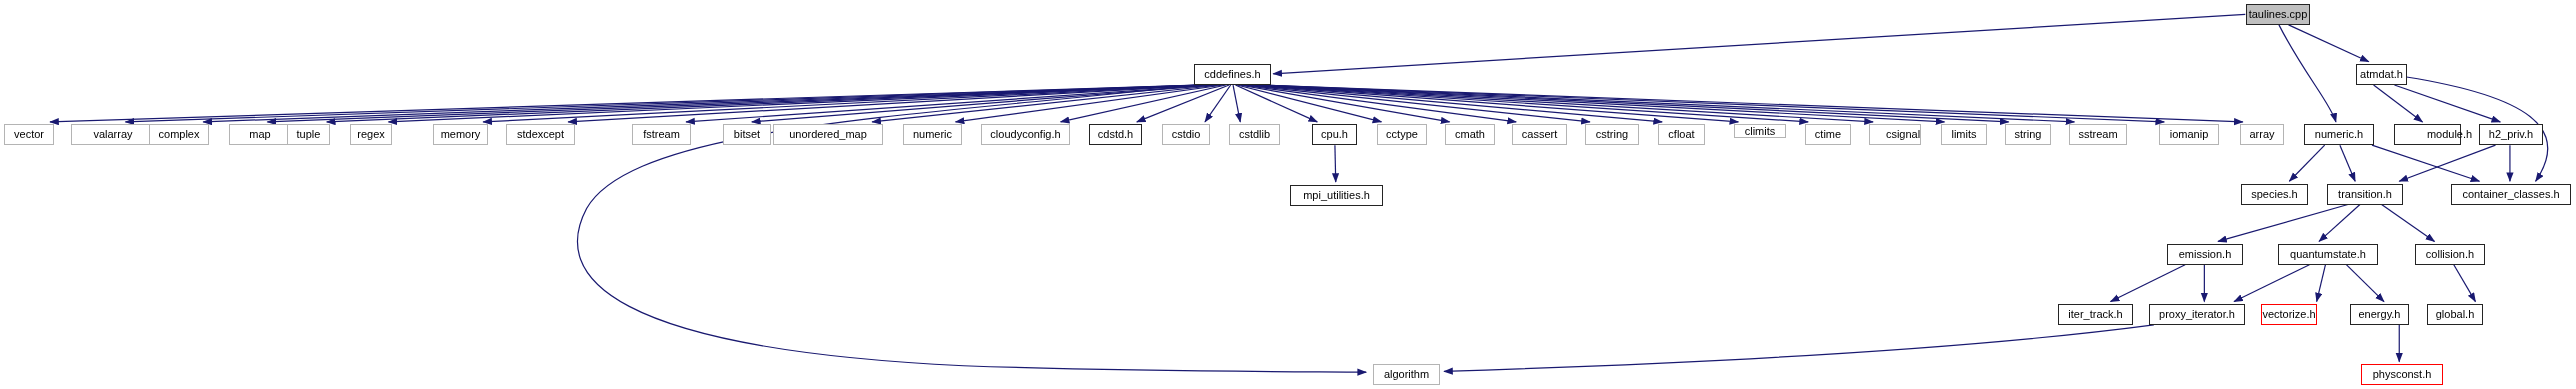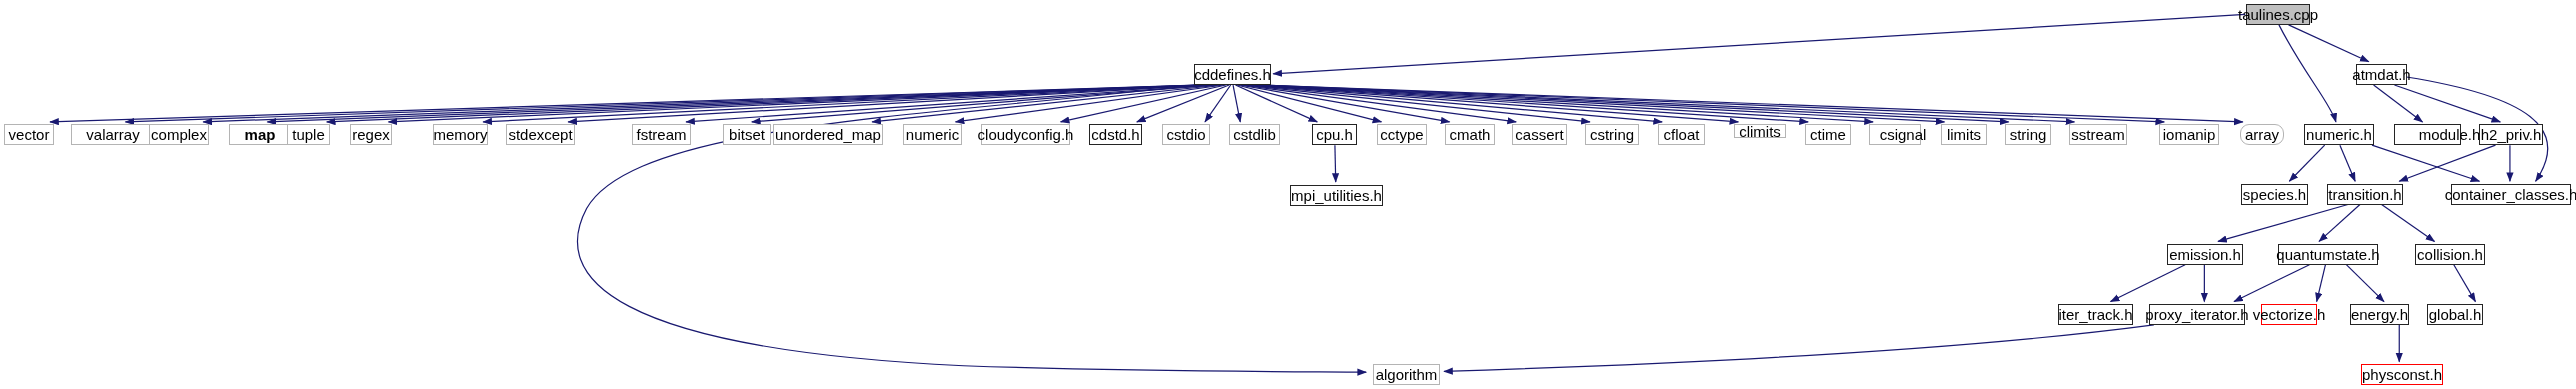--- a/index.html
+++ b/index.html
@@ -18,21 +18,21 @@
   }
   .node {
     position: absolute;
     box-sizing: border-box;
     background: #ffffff;
     color: #000000;
     display: flex;
     align-items: center;
     justify-content: center;
     white-space: nowrap;
-    font-size: 15px;
+    font-size: 11px;
     line-height: 1;
     border: 0.8px solid #b4b4b4;
     z-index: 2;
   }
   .node.external  { border: 0.8px solid #b4b4b4; }
   .node.internal  { border: 1.6px solid #242424; }
   .node.truncated { border: 1.6px solid #ff0000; }
   .node.main      { border: 1.6px solid #242424; background: #bfbfbf; }
   .node.link { cursor: pointer; }
 </style>
@@ -103,21 +103,21 @@
         <path d="M2684 405 C2450 436, 2120 453, 1799 463" fill="none" stroke="#191970" stroke-width="1.5" marker-end="url(#arrowhead)"></path>
       </g>
   </svg>
   <div id="node-layer">
       <div class="node main" style="left: 2246px; top: 4px; width: 64px; height: 21px;">taulines.cpp</div>
       <div class="node internal link" style="left: 1194px; top: 64px; width: 77px; height: 21px;">cddefines.h</div>
       <div class="node internal link" style="left: 2356px; top: 64px; width: 51px; height: 21px;">atmdat.h</div>
       <div class="node external" style="left: 4px; top: 124px; width: 50px; height: 21px;">vector</div>
       <div class="node external" style="left: 71px; top: 124px; width: 84px; height: 21px;">valarray</div>
       <div class="node external" style="left: 149px; top: 124px; width: 60px; height: 21px;">complex</div>
-      <div class="node external" style="left: 229px; top: 124px; width: 62px; height: 21px; font-weight: bold;">map</div>
+      <div class="node external" style="left: 229px; top: 124px; width: 62px; height: 21px;">map</div>
       <div class="node external" style="left: 287px; top: 124px; width: 43px; height: 21px;">tuple</div>
       <div class="node external" style="left: 350px; top: 124px; width: 42px; height: 21px;">regex</div>
       <div class="node external" style="left: 433px; top: 124px; width: 55px; height: 21px;">memory</div>
       <div class="node external" style="left: 506px; top: 124px; width: 69px; height: 21px;">stdexcept</div>
       <div class="node external" style="left: 632px; top: 124px; width: 59px; height: 21px;">fstream</div>
       <div class="node external" style="left: 723px; top: 124px; width: 48px; height: 21px;">bitset</div>
       <div class="node external" style="left: 773px; top: 124px; width: 110px; height: 21px;">unordered_map</div>
       <div class="node external" style="left: 903px; top: 124px; width: 59px; height: 21px;">numeric</div>
       <div class="node external" style="left: 981px; top: 124px; width: 89px; height: 21px;">cloudyconfig.h</div>
       <div class="node internal link" style="left: 1089px; top: 124px; width: 53px; height: 21px;">cdstd.h</div>
@@ -129,21 +129,21 @@
       <div class="node external" style="left: 1512px; top: 124px; width: 55px; height: 21px;">cassert</div>
       <div class="node external" style="left: 1585px; top: 124px; width: 54px; height: 21px;">cstring</div>
       <div class="node external" style="left: 1658px; top: 124px; width: 47px; height: 21px;">cfloat</div>
       <div class="node external" style="left: 1734px; top: 124px; width: 52px; height: 14px;">climits</div>
       <div class="node external" style="left: 1805px; top: 124px; width: 46px; height: 21px;">ctime</div>
       <div class="node external" style="left: 1869px; top: 124px; width: 52px; height: 21px; padding-left: 16px;">csignal</div>
       <div class="node external" style="left: 1941px; top: 124px; width: 46px; height: 21px;">limits</div>
       <div class="node external" style="left: 2005px; top: 124px; width: 46px; height: 21px;">string</div>
       <div class="node external" style="left: 2069px; top: 124px; width: 58px; height: 21px;">sstream</div>
       <div class="node external" style="left: 2159px; top: 124px; width: 60px; height: 21px;">iomanip</div>
-      <div class="node external" style="left: 2240px; top: 124px; width: 44px; height: 21px; border-radius: 9px;">array</div>
+      <div class="node external" style="left: 2240px; top: 124px; width: 44px; height: 21px;">array</div>
       <div class="node internal link" style="left: 2304px; top: 124px; width: 70px; height: 21px;">numeric.h</div>
       <div class="node internal link" style="left: 2394px; top: 124px; width: 67px; height: 21px; padding-left: 44px;">module.h</div>
       <div class="node internal link" style="left: 2479px; top: 124px; width: 64px; height: 21px;">h2_priv.h</div>
       <div class="node internal link" style="left: 1290px; top: 185px; width: 93px; height: 21px;">mpi_utilities.h</div>
       <div class="node internal link" style="left: 2241px; top: 184px; width: 67px; height: 21px;">species.h</div>
       <div class="node internal link" style="left: 2327px; top: 184px; width: 76px; height: 21px;">transition.h</div>
       <div class="node internal link" style="left: 2451px; top: 184px; width: 120px; height: 21px;">container_classes.h</div>
       <div class="node internal link" style="left: 2167px; top: 244px; width: 76px; height: 21px;">emission.h</div>
       <div class="node internal link" style="left: 2278px; top: 244px; width: 100px; height: 21px;">quantumstate.h</div>
       <div class="node internal link" style="left: 2415px; top: 244px; width: 70px; height: 21px;">collision.h</div>

